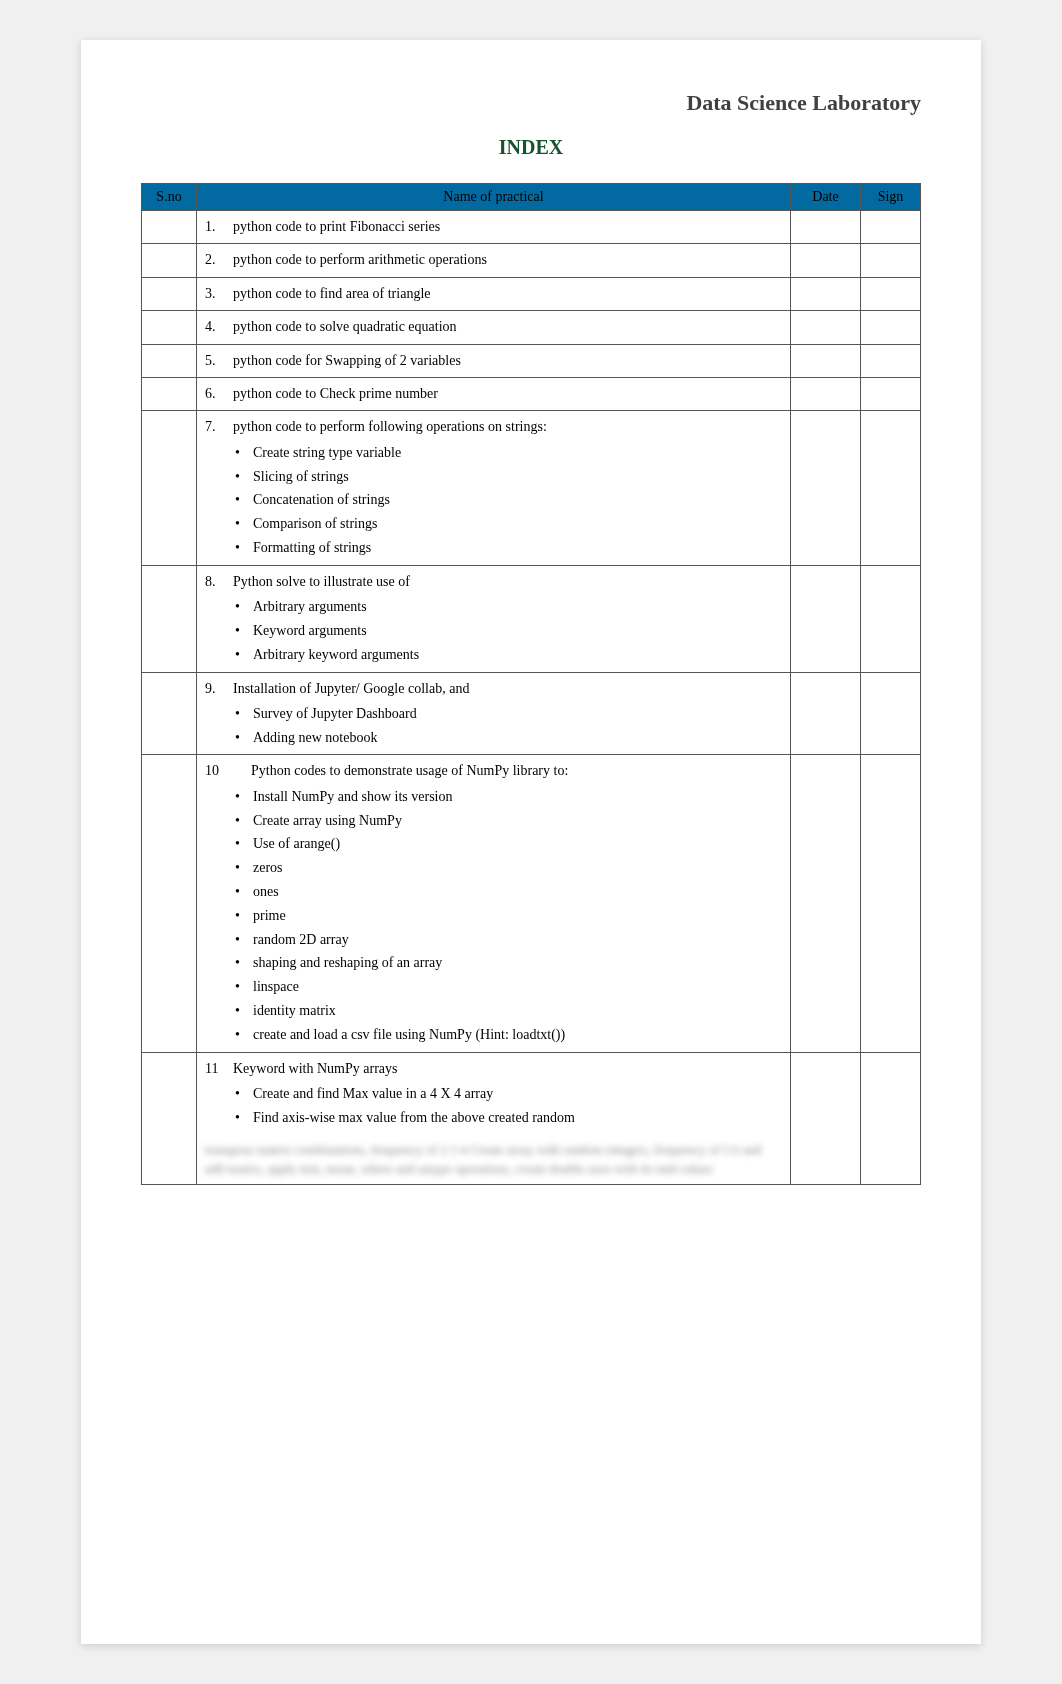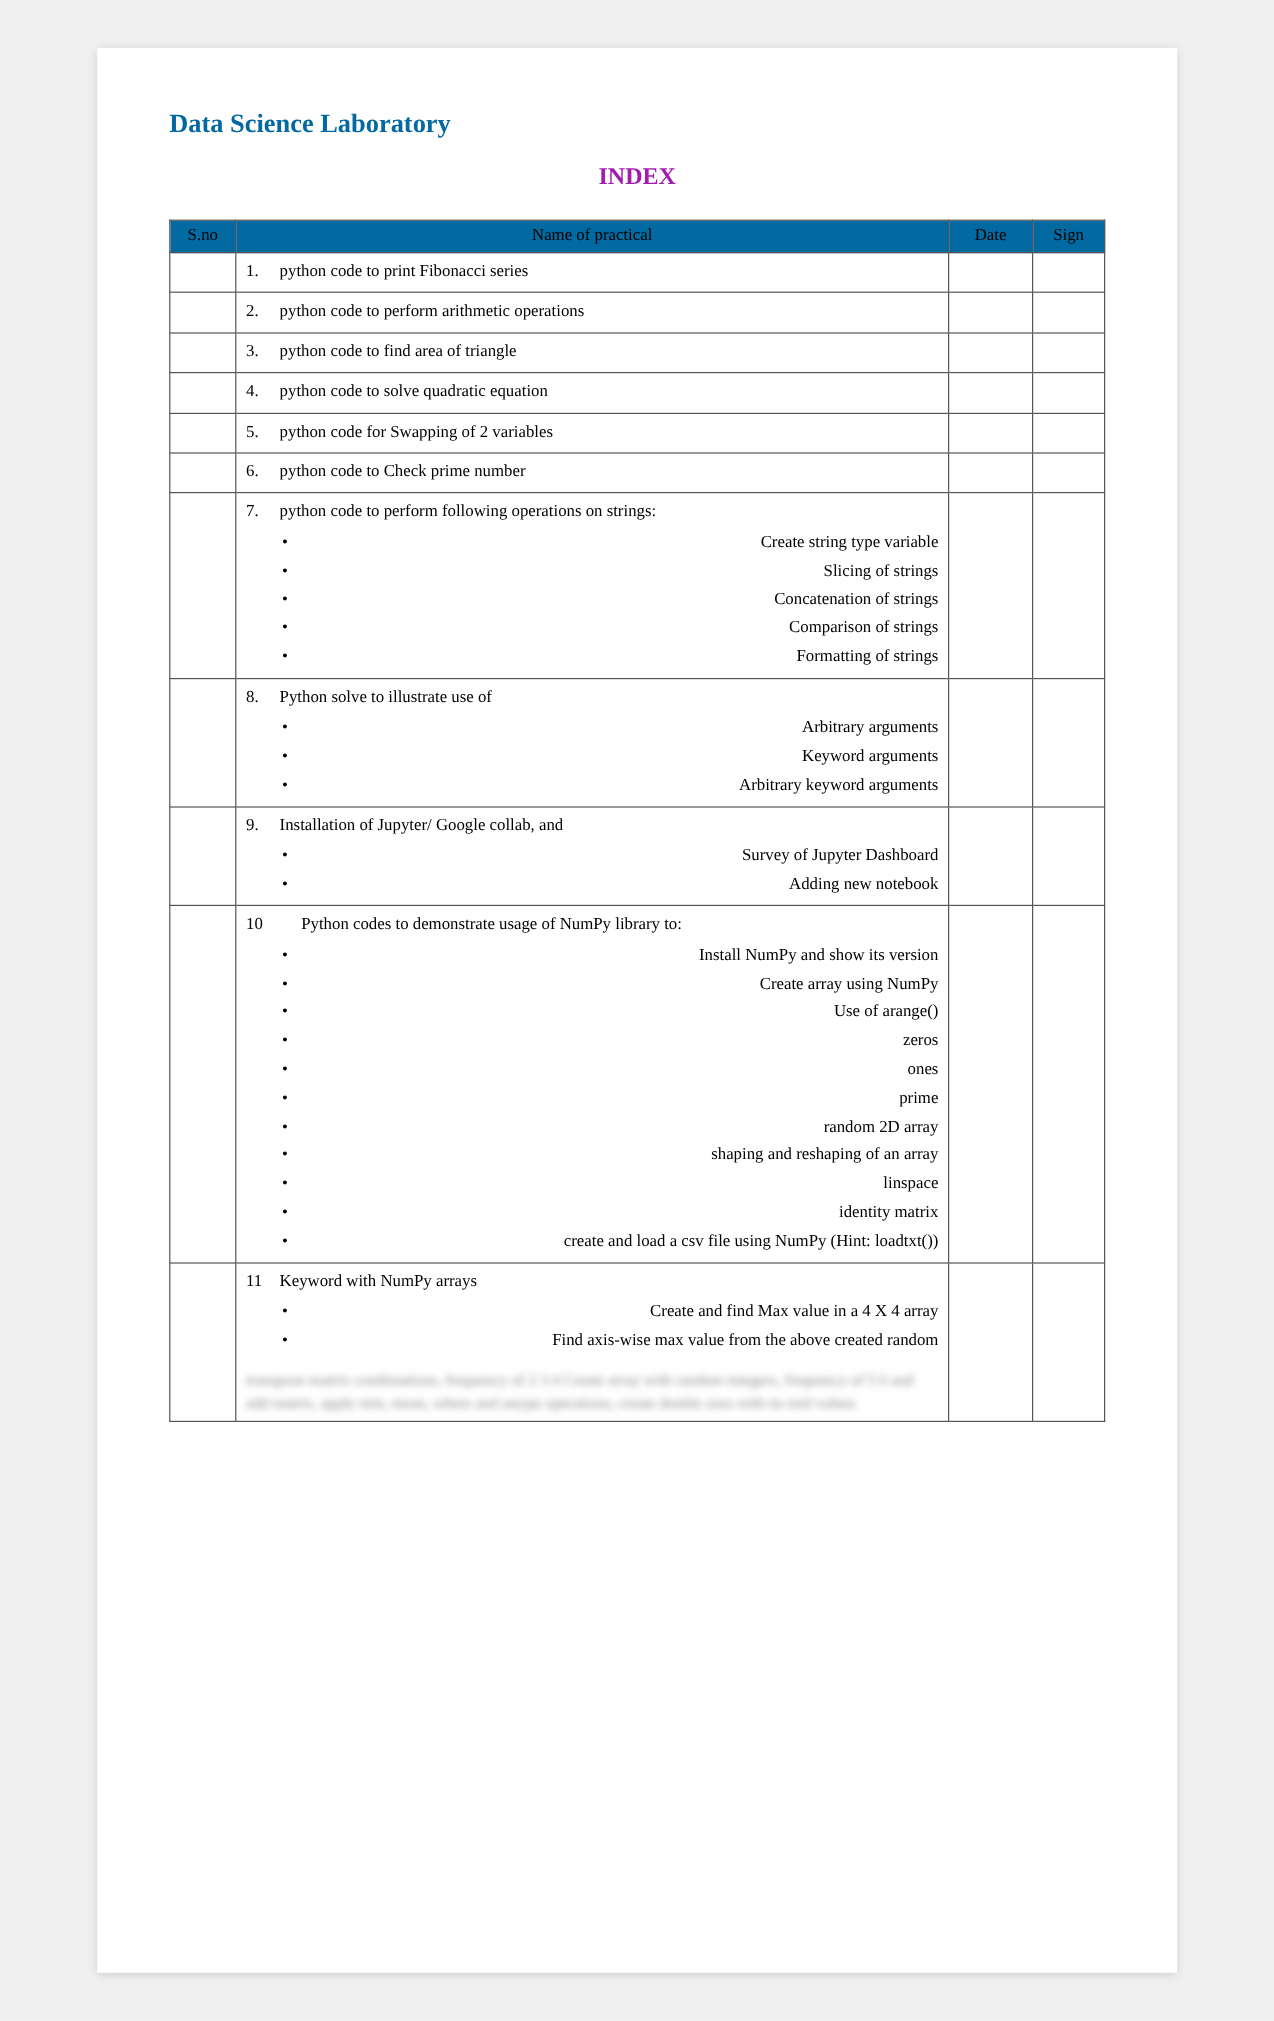--- a/index.html
+++ b/index.html
@@ -19,30 +19,30 @@
 
     .page {
       background: white;
       width: 900px;
       min-height: 1580px;
       padding: 50px 60px;
       box-shadow: 0 2px 8px rgba(0,0,0,0.15);
     }
 
     .page-title {
-      text-align: left;
-      color: #0369a1;
+      text-align: right;
+      color: #404040;
       font-size: 22px;
       font-weight: bold;
       margin-bottom: 20px;
     }
 
     .index-title {
       text-align: center;
-      color: #a21caf;
+      color: #14532d;
       font-size: 20px;
       font-weight: bold;
       margin-bottom: 24px;
     }
 
     .index-table {
       width: 100%;
       border-collapse: collapse;
       font-size: 14px;
     }
@@ -78,21 +78,20 @@
 
     .content-cell {
       padding: 4px 8px;
       line-height: 1.6;
     }
 
     .sub-list {
       list-style: none;
       margin-left: 30px;
       margin-top: 2px;
-      text-align: right;
     }
 
     .sub-list li {
       position: relative;
       padding-left: 18px;
       line-height: 1.7;
     }
 
     .sub-list li::before {
       content: "•";

